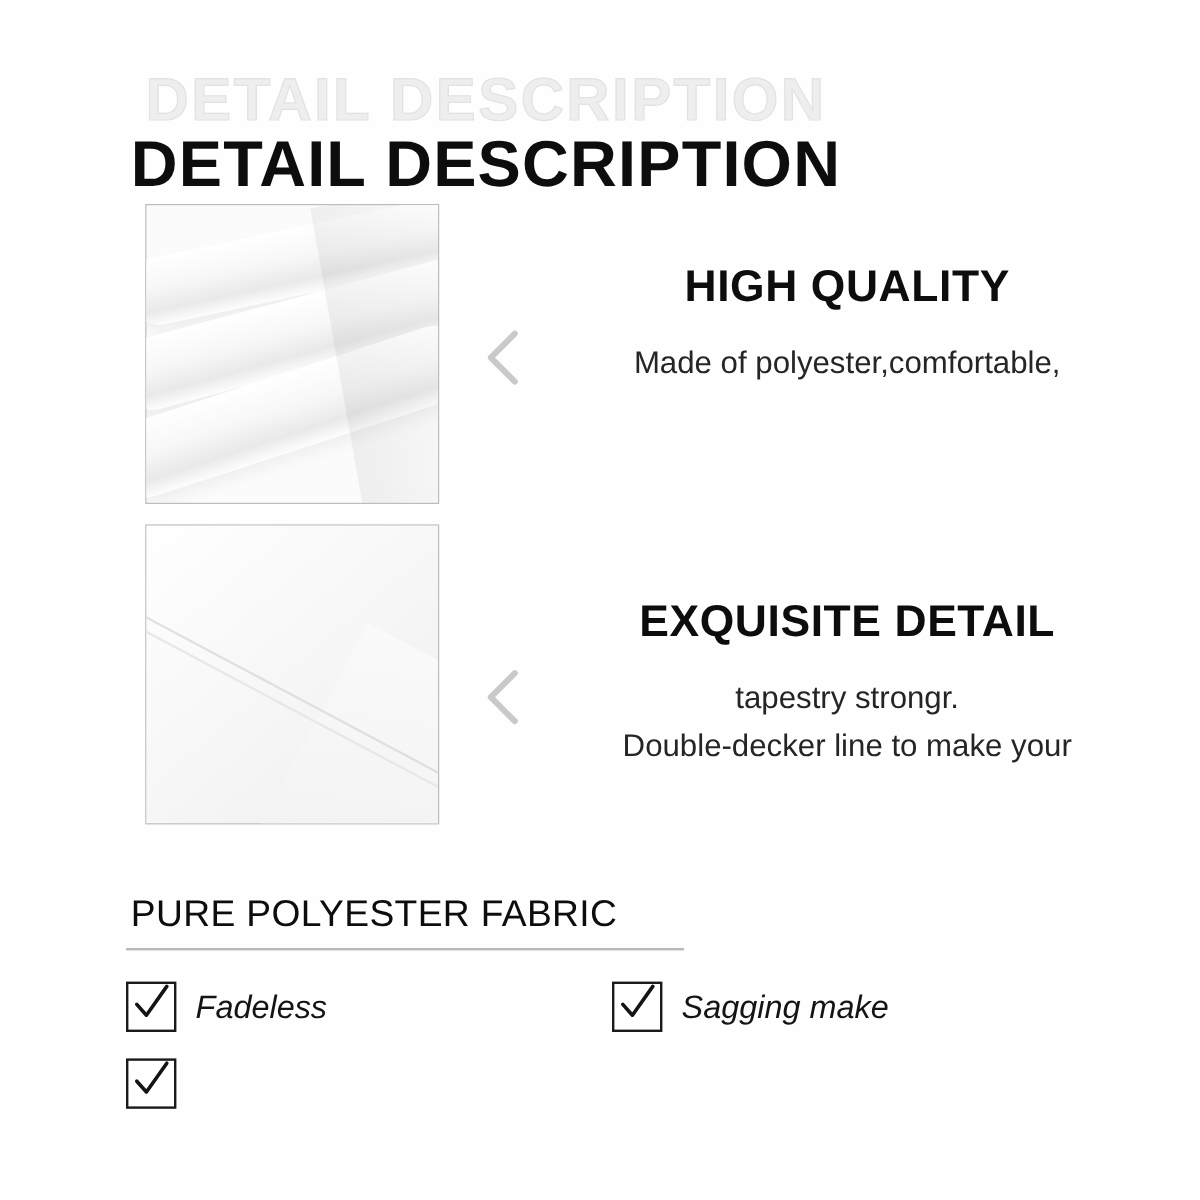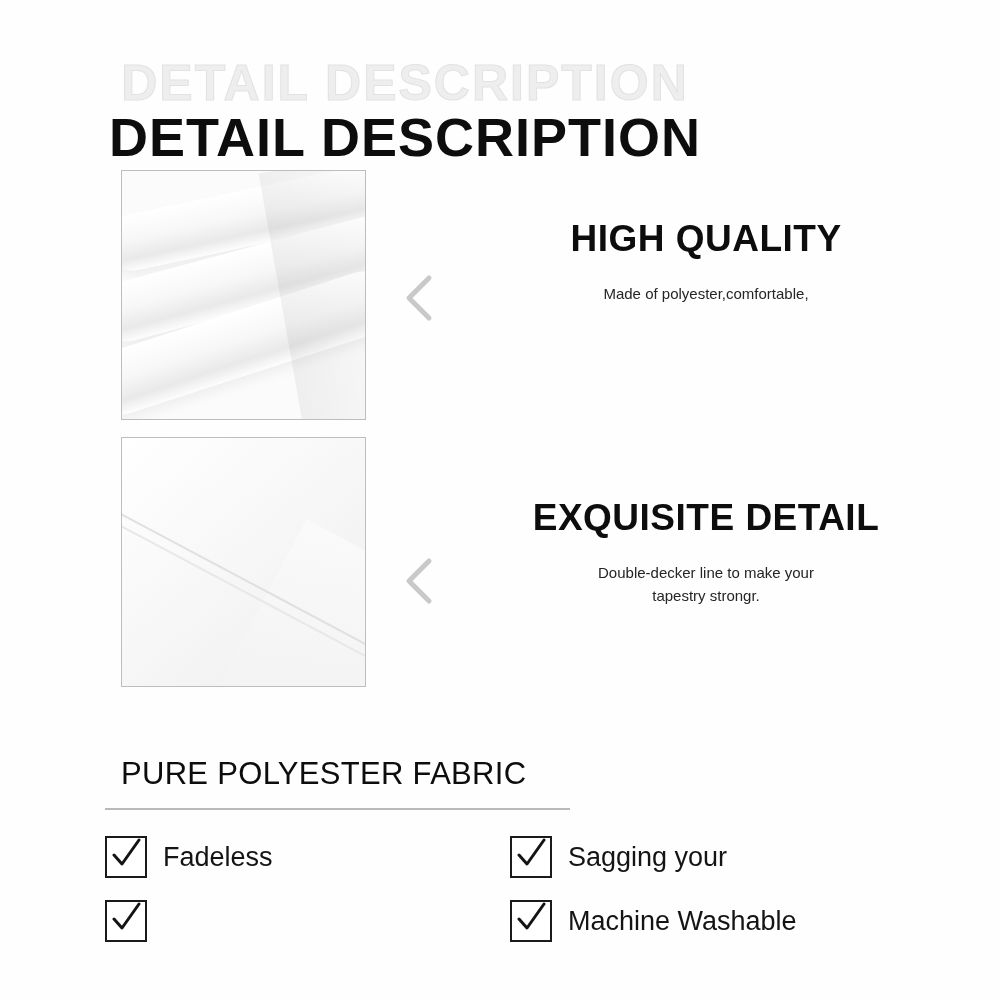--- a/index.html
+++ b/index.html
@@ -159,38 +159,38 @@
     font-size: 37px;
     font-weight: bold;
     color: #0d0d0d;
     letter-spacing: 0.5px;
     margin: 0 0 22px 0;
     white-space: nowrap;
   }
   .feature.two .feature-title { font-size: 37px; }
 
   .feature-desc {
-    font-size: 15px;
+    font-size: 26px;
     line-height: 1.55;
     color: #252525;
     margin: 0;
   }
 
   
   .fabric-section {
     position: absolute;
     left: 105px;
     top: 740px;
     width: 790px;
   }
   .fabric-title {
     font-size: 31px;
     font-weight: normal;
     color: #0d0d0d;
-    margin: 16px;
+    margin: 4px;
     letter-spacing: 0.3px;
   }
   .fabric-rule {
     margin-top: 10px;
     width: 465px;
     height: 2px;
     background: #b9b9b9;
   }
   .check-grid {
     margin-top: 26px;
@@ -213,20 +213,21 @@
   .checkbox svg {
     position: absolute;
     left: 3px;
     top: 0px;
   }
   .check-label {
     margin-left: 16px;
     font-size: 27px;
     color: #141414;
     white-space: nowrap;
+    font-style: italic;
   }
 </style>
 </head>
 <body>
 
 <div class="page">
 
   <div class="header">
     <div class="ghost-title">DETAIL DESCRIPTION</div>
     <h1 class="main-title">DETAIL DESCRIPTION</h1>
@@ -261,22 +262,22 @@
         <div class="hem-line l2"></div>
       </div>
     </div>
     <div class="chevron">
       <svg width="34" height="48" viewBox="0 0 34 48" fill="none" xmlns="http://www.w3.org/2000/svg">
         <path d="M28 4 L8 24 L28 44" stroke="#c9c9c9" stroke-width="5" stroke-linecap="round" stroke-linejoin="round"></path>
       </svg>
     </div>
     <div class="feature-text">
       <div class="feature-title">EXQUISITE DETAIL</div>
+      <p class="feature-desc">tapestry strongr.</p>
       <p class="feature-desc">Double-decker line to make your</p>
-      <p class="feature-desc">tapestry strongr.</p>
     </div>
   </div>
 
   <div class="fabric-section">
     <h2 class="fabric-title">PURE POLYESTER FABRIC</h2>
     <div class="fabric-rule"></div>
 
     <div class="check-grid">
 
       <div class="check-item">
@@ -287,36 +288,28 @@
         </span>
         <span class="check-label">Fadeless</span>
       </div>
 
       <div class="check-item">
         <span class="checkbox">
           <svg width="32" height="34" viewBox="0 0 32 34" fill="none" xmlns="http://www.w3.org/2000/svg">
             <path d="M4 17 L12 26 L29 2" stroke="#141414" stroke-width="3" stroke-linecap="round" stroke-linejoin="round"></path>
           </svg>
         </span>
-        <span class="check-label">Sagging your</span>
+        <span class="check-label">Sagging make</span>
       </div>
 
       <div class="check-item">
         <span class="checkbox">
           <svg width="32" height="34" viewBox="0 0 32 34" fill="none" xmlns="http://www.w3.org/2000/svg">
             <path d="M4 17 L12 26 L29 2" stroke="#141414" stroke-width="3" stroke-linecap="round" stroke-linejoin="round"></path>
           </svg>
         </span>
       </div>
 
-      <div class="check-item">
-        <span class="checkbox">
-          <svg width="32" height="34" viewBox="0 0 32 34" fill="none" xmlns="http://www.w3.org/2000/svg">
-            <path d="M4 17 L12 26 L29 2" stroke="#141414" stroke-width="3" stroke-linecap="round" stroke-linejoin="round"></path>
-          </svg>
-        </span>
-        <span class="check-label">Machine Washable</span>
-      </div>
 
     </div>
   </div>
 
 </div>
 
 </body></html>

